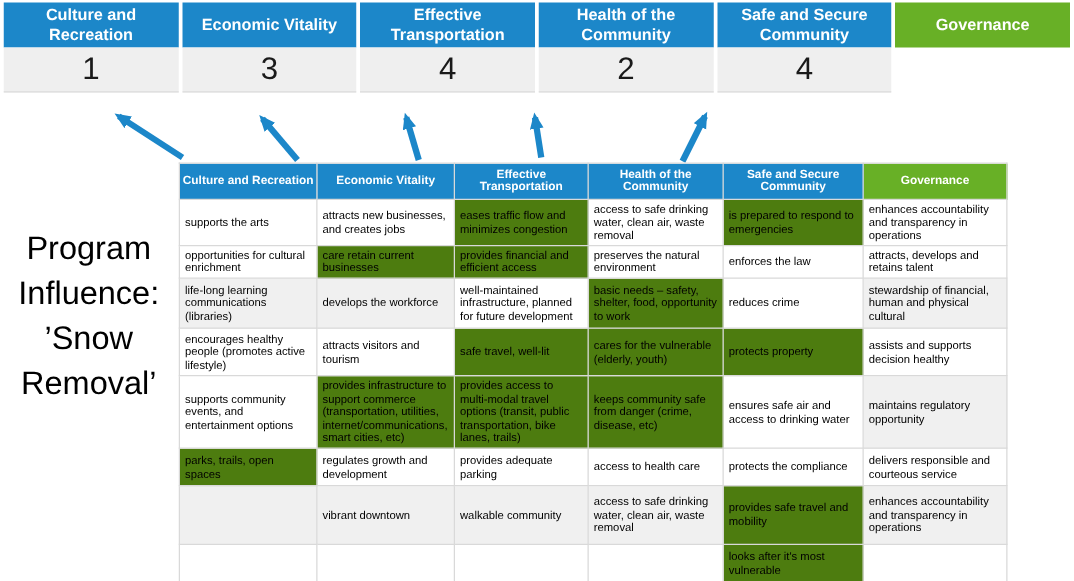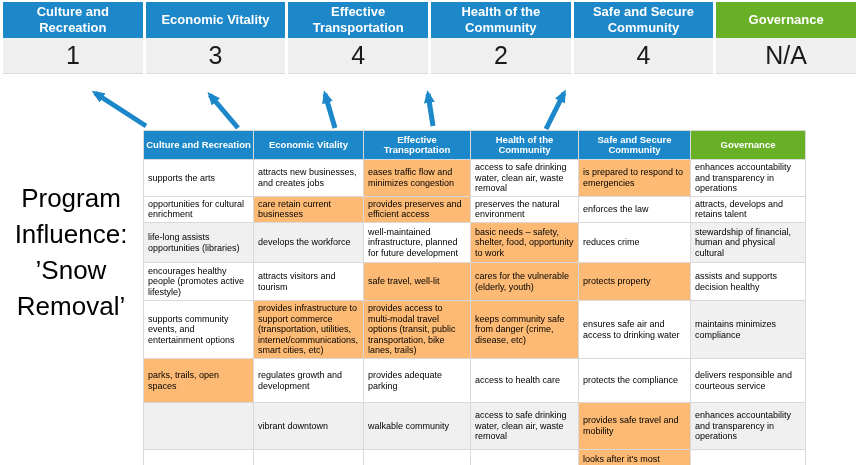--- a/index.html
+++ b/index.html
@@ -24,21 +24,21 @@
   .arrows{position:absolute;left:0;top:0;width:859px;height:465px;pointer-events:none;}
   
   .matrix{position:absolute;left:143px;top:130px;}
   table.mx{border-collapse:collapse;table-layout:fixed;width:662px;}
   .mx th,.mx td{border:1px solid #d9d9d9;font-weight:normal;}
   .mx th{background:#1c87c9;color:#fff;font-weight:bold;font-size:9.5px;text-align:center;
     height:26px;line-height:1.1;padding:1px 2px;}
   .mx th.green{background:#68b026;}
   .mx td{font-size:9px;line-height:1.18;padding:2px 4px;vertical-align:middle;
     background:#ffffff;color:#000;}
-  .mx td.hl{background:#fdba74;margin-top:10px;}
+  .mx td.hl{background:#4d7c0f;margin-top:10px;}
   .mx td.sh{background:#f0f0f0;}
 </style>
 </head>
 <body>
 
 <div class="stage">
 
   <div class="summary">
     <div class="sum-col">
       <div class="sum-head blue">Culture and Recreation</div>
@@ -55,21 +55,20 @@
     <div class="sum-col">
       <div class="sum-head blue">Health of the Community</div>
       <div class="sum-score">2</div>
     </div>
     <div class="sum-col">
       <div class="sum-head blue">Safe and Secure Community</div>
       <div class="sum-score">4</div>
     </div>
     <div class="sum-col">
       <div class="sum-head green">Governance</div>
-      <div class="sum-score">N/A</div>
     </div>
   </div>
 
   <svg class="arrows" viewBox="0 0 859 465" xmlns="http://www.w3.org/2000/svg">
     <defs>
       <marker id="ah" markerUnits="userSpaceOnUse" markerWidth="14" markerHeight="12" refX="9" refY="5.5" orient="auto">
         <path d="M0,0 L13,5.5 L0,11 z" fill="#1c87c9"></path>
       </marker>
     </defs>
     <g stroke="#1c87c9" stroke-width="5" fill="none">
@@ -108,50 +107,50 @@
           <td>supports the arts</td>
           <td>attracts new businesses, and creates jobs</td>
           <td class="hl">eases traffic flow and minimizes congestion</td>
           <td>access to safe drinking water, clean air, waste removal</td>
           <td class="hl">is prepared to respond to emergencies</td>
           <td>enhances accountability and transparency in operations</td>
         </tr>
         <tr style="height:23px">
           <td>opportunities for cultural enrichment</td>
           <td class="hl">care retain current businesses</td>
-          <td class="hl">provides preserves and efficient access</td>
+          <td class="hl">provides financial and efficient access</td>
           <td>preserves the natural environment</td>
           <td>enforces the law</td>
           <td>attracts, develops and retains talent</td>
         </tr>
         <tr style="height:40px">
-          <td class="sh">life-long assists opportunities (libraries)</td>
+          <td class="sh">life-long learning communications (libraries)</td>
           <td class="sh">develops the workforce</td>
           <td>well-maintained infrastructure, planned for future development</td>
           <td class="hl">basic needs – safety, shelter, food, opportunity to work</td>
           <td>reduces crime</td>
           <td class="sh">stewardship of financial, human and physical cultural</td>
         </tr>
         <tr style="height:38px">
           <td>encourages healthy people (promotes active lifestyle)</td>
           <td>attracts visitors and tourism</td>
           <td class="hl">safe travel, well-lit</td>
           <td class="hl">cares for the vulnerable (elderly, youth)</td>
           <td class="hl">protects property</td>
           <td>assists and supports decision healthy</td>
         </tr>
         <tr style="height:52px">
           <td>supports community events, and entertainment options</td>
           <td class="hl">provides infrastructure to support commerce (transportation, utilities, internet/communications, smart cities, etc)</td>
           <td class="hl">provides access to multi-modal travel options (transit, public transportation, bike lanes, trails)</td>
           <td class="hl">keeps community safe from danger (crime, disease, etc)</td>
           <td>ensures safe air and access to drinking water</td>
-          <td class="sh">maintains minimizes compliance</td>
+          <td class="sh">maintains regulatory opportunity</td>
         </tr>
-        <tr style="height:44px">
+        <tr style="height:30px">
           <td class="hl">parks, trails, open spaces</td>
           <td>regulates growth and development</td>
           <td>provides adequate parking</td>
           <td>access to health care</td>
           <td>protects the compliance</td>
           <td>delivers responsible and courteous service</td>
         </tr>
         <tr style="height:47px">
           <td class="sh"></td>
           <td class="sh">vibrant downtown</td>

